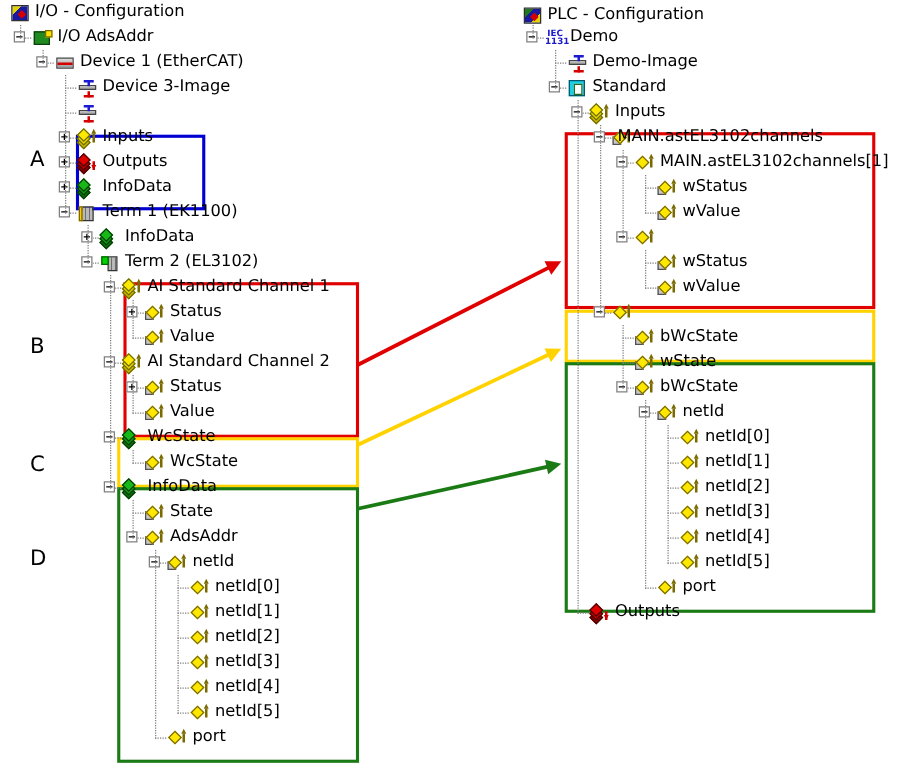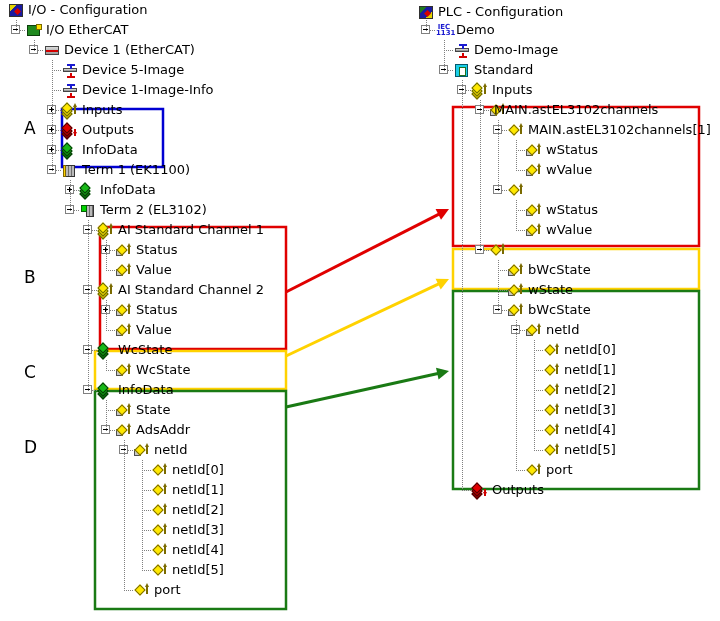--- a/index.html
+++ b/index.html
@@ -114,21 +114,21 @@
       <span class="lbl" style="left: 28px;">I/O - Configuration</span>
     </div>
     <div class="row" style="top: 20px; position: absolute; left: 0px; right: 0px;">
       <span class="hline" style="left: 16px; top: 10px; width: 9px;"></span>
       <span class="exp" style="left: 11px;"></span>
       <span class="ico" style="left: 26px;">
         <span style="position: absolute; left: 1px; top: 3px; width: 13px; height: 11px; background: rgb(31, 138, 31); border: 1px solid rgb(11, 63, 11); box-sizing: border-box;">
           <span style="position: absolute; left: 8px; top: -2px; width: 6px; height: 6px; background: rgb(255, 224, 0); border: 1px solid rgb(122, 106, 0); box-sizing: border-box;"></span>
         </span>
       </span>
-      <span class="lbl" style="left: 46px;">I/O EtherCAT</span>
+      <span class="lbl" style="left: 46px;">I/O AdsAddr</span>
     </div>
     <div class="row" style="top: 40px; position: absolute; left: 0px; right: 0px;">
       <span class="hline" style="left: 34px; top: 10px; width: 9px;"></span>
       <span class="exp" style="left: 29px;"></span>
       <span class="ico" style="left: 44px;">
         <span style="position: absolute; left: 1px; top: 4px; width: 14px; height: 9px; background: linear-gradient(rgb(220, 220, 220), rgb(154, 154, 154)); border: 1px solid rgb(68, 68, 68); box-sizing: border-box;">
           <span style="position: absolute; left: 0px; top: 3px; width: 12px; height: 2px; background: rgb(212, 0, 0);"></span>
         </span>
       </span>
       <span class="lbl" style="left: 64px;">Device 1 (EtherCAT)</span>
@@ -136,33 +136,32 @@
     <div class="row" style="top: 60px; position: absolute; left: 0px; right: 0px;">
       <span class="hline" style="left: 52px; top: 10px; width: 9px;"></span>
       <span class="ico" style="left: 62px;">
         <span style="position: absolute; left: 1px; top: 6px; width: 14px; height: 4px; background: linear-gradient(rgb(232, 232, 232), rgb(128, 128, 128)); border: 1px solid rgb(68, 68, 68); box-sizing: border-box;">
           <span style="position: absolute; left: 6px; top: -5px; width: 2px; height: 5px; background: rgb(26, 26, 208);"></span>
           <span style="position: absolute; left: 3px; top: -5px; width: 8px; height: 2px; background: rgb(26, 26, 208);"></span>
           <span style="position: absolute; left: 6px; top: 4px; width: 2px; height: 5px; background: rgb(212, 0, 0);"></span>
           <span style="position: absolute; left: 3px; top: 7px; width: 8px; height: 2px; background: rgb(212, 0, 0);"></span>
         </span>
       </span>
-      <span class="lbl" style="left: 82px;">Device 5-Image</span>
+      <span class="lbl" style="left: 82px;">Device 3-Image</span>
     </div>
     <div class="row" style="top: 80px; position: absolute; left: 0px; right: 0px;">
       <span class="hline" style="left: 52px; top: 10px; width: 9px;"></span>
       <span class="ico" style="left: 62px;">
         <span style="position: absolute; left: 1px; top: 6px; width: 14px; height: 4px; background: linear-gradient(rgb(232, 232, 232), rgb(128, 128, 128)); border: 1px solid rgb(68, 68, 68); box-sizing: border-box;">
           <span style="position: absolute; left: 6px; top: -5px; width: 2px; height: 5px; background: rgb(26, 26, 208);"></span>
           <span style="position: absolute; left: 3px; top: -5px; width: 8px; height: 2px; background: rgb(26, 26, 208);"></span>
           <span style="position: absolute; left: 6px; top: 4px; width: 2px; height: 5px; background: rgb(212, 0, 0);"></span>
           <span style="position: absolute; left: 3px; top: 7px; width: 8px; height: 2px; background: rgb(212, 0, 0);"></span>
         </span>
       </span>
-      <span class="lbl" style="left: 82px;">Device 1-Image-Info</span>
     </div>
     <div class="row" style="top: 100px; position: absolute; left: 0px; right: 0px;">
       <span class="hline" style="left: 52px; top: 10px; width: 9px;"></span>
       <span class="exp plus" style="left: 47px;"></span>
       <span class="ico" style="left: 62px;">
         <span style="position: absolute; left: 0px; top: 0px; width: 16px; height: 16px;">
           <span class="dmd" style="left: 1px; top: 8px; background: rgb(203, 180, 0); border-color: rgb(107, 107, 0);"></span>
           <span class="dmd" style="left: 1px; top: 5px; background: rgb(232, 210, 0); border-color: rgb(107, 107, 0);"></span>
           <span class="dmd" style="left: 1px; top: 2px; background: rgb(255, 232, 0); border-color: rgb(107, 107, 0);"></span>
           <span class="arrow-up"></span>

